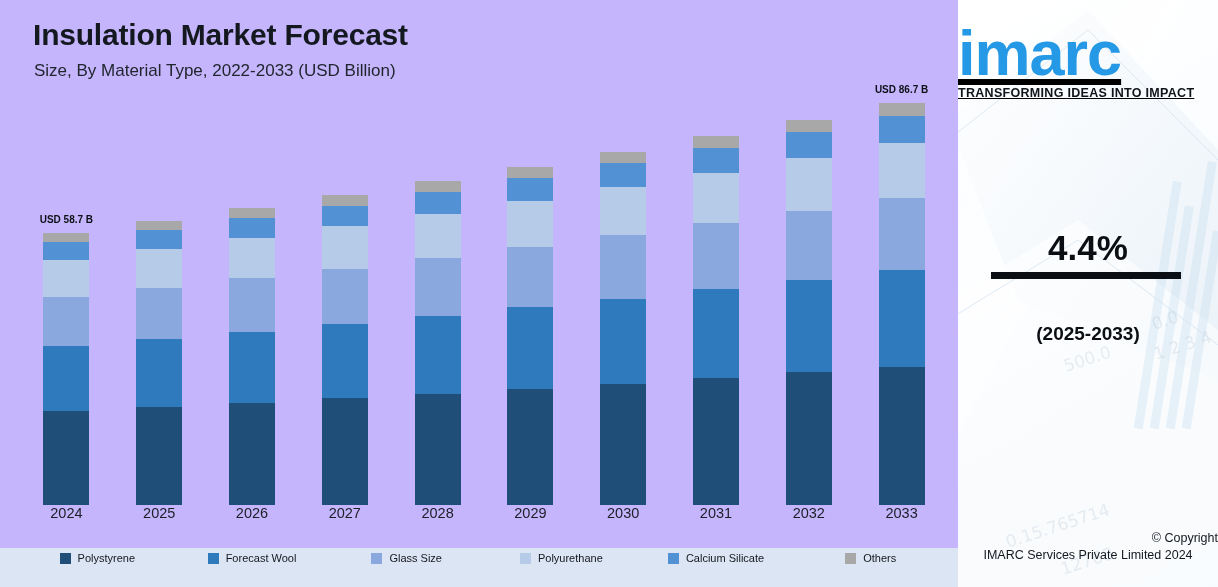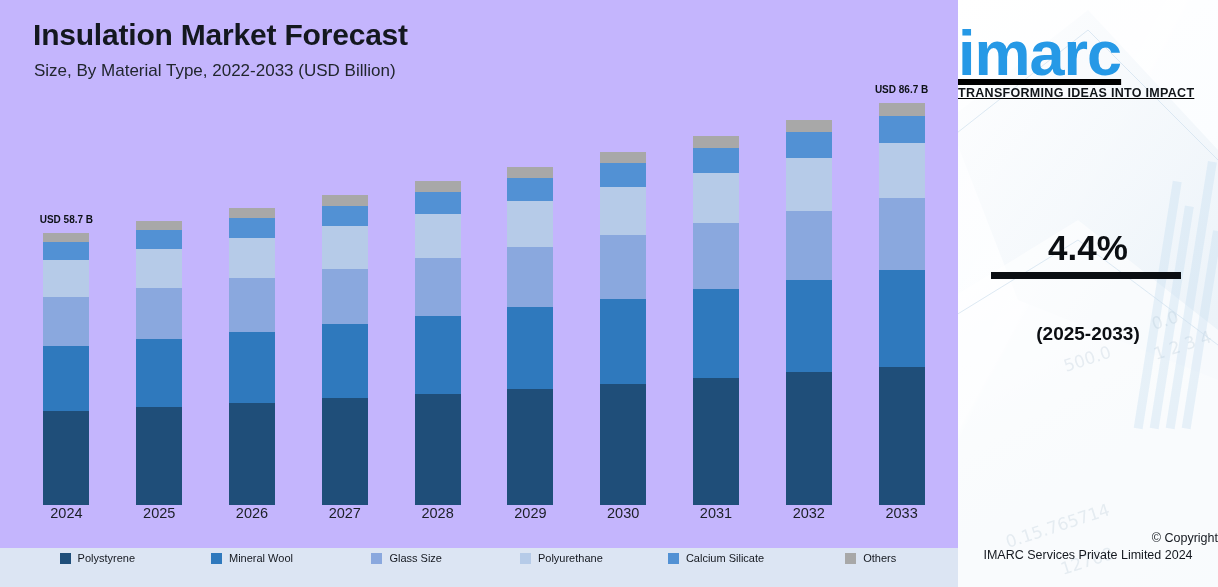--- a/index.html
+++ b/index.html
@@ -258,21 +258,21 @@
         <div class="xtick">2033</div>
       </div>
 
     <div id="legend">
         <div class="legend-item">
           <span class="legend-swatch" style="background: rgb(31, 78, 121);"></span>
           <span>Polystyrene</span>
         </div>
         <div class="legend-item">
           <span class="legend-swatch" style="background: rgb(47, 121, 189);"></span>
-          <span>Mineral Wool</span>
+          <span>Forecast Wool</span>
         </div>
         <div class="legend-item">
           <span class="legend-swatch" style="background: rgb(138, 168, 222);"></span>
           <span>Glass Size</span>
         </div>
         <div class="legend-item">
           <span class="legend-swatch" style="background: rgb(182, 203, 232);"></span>
           <span>Polyurethane</span>
         </div>
         <div class="legend-item">

